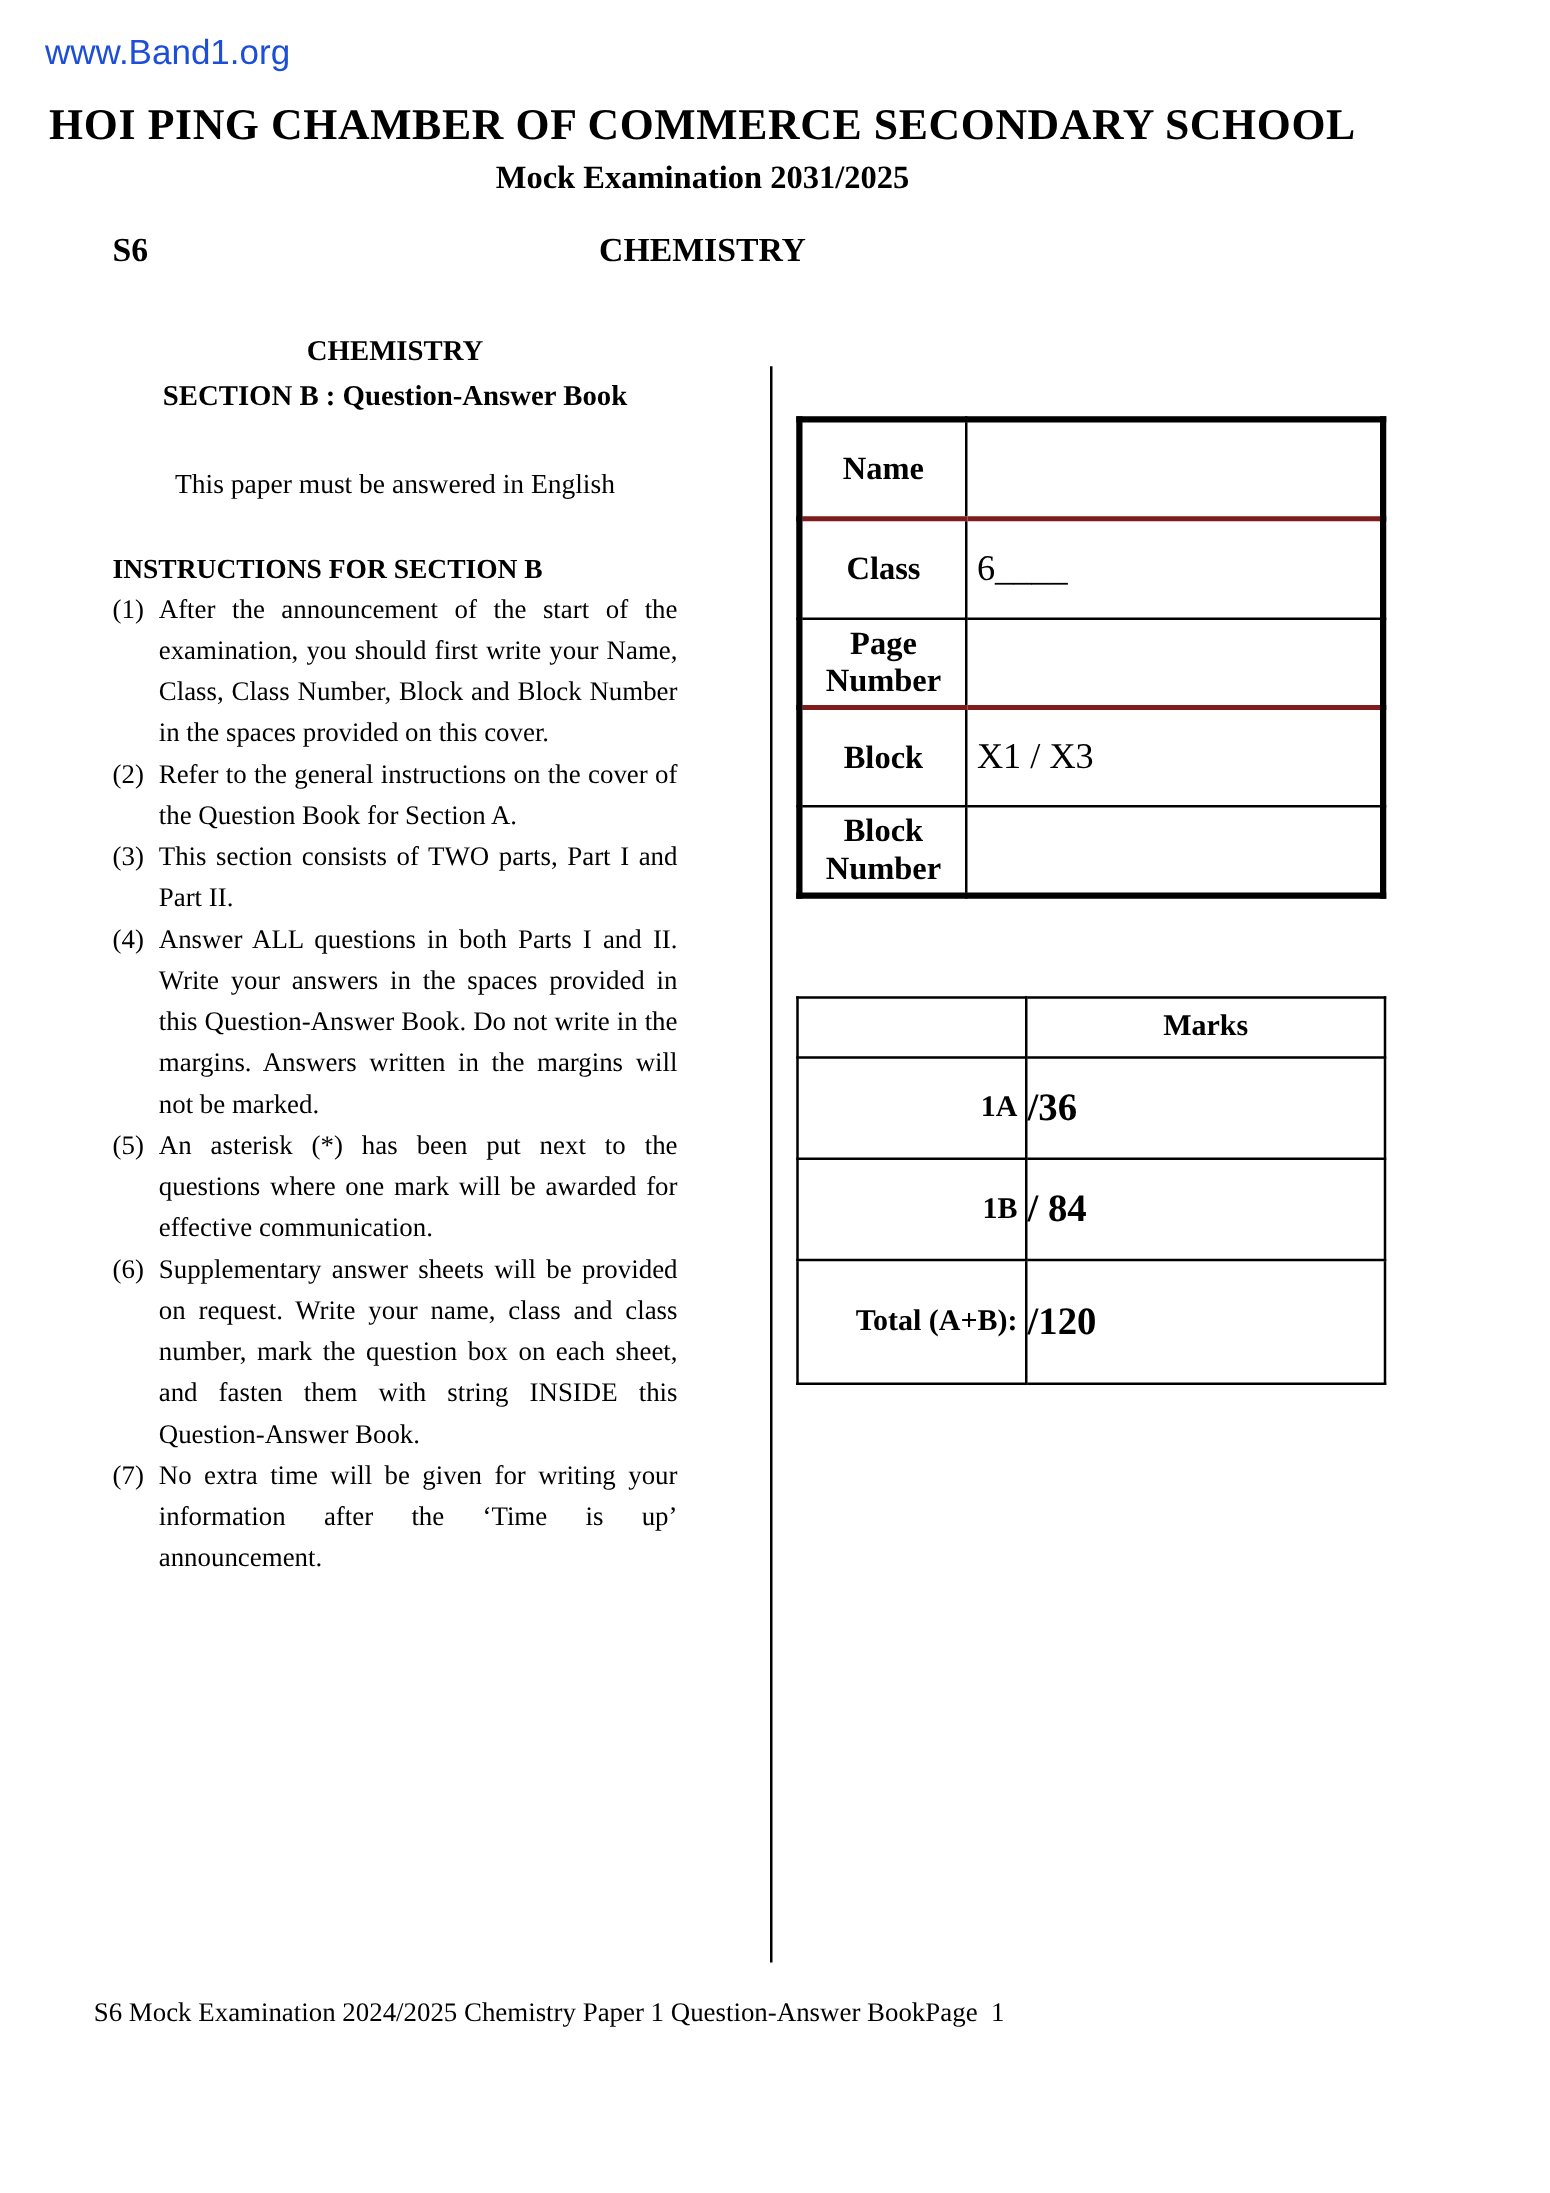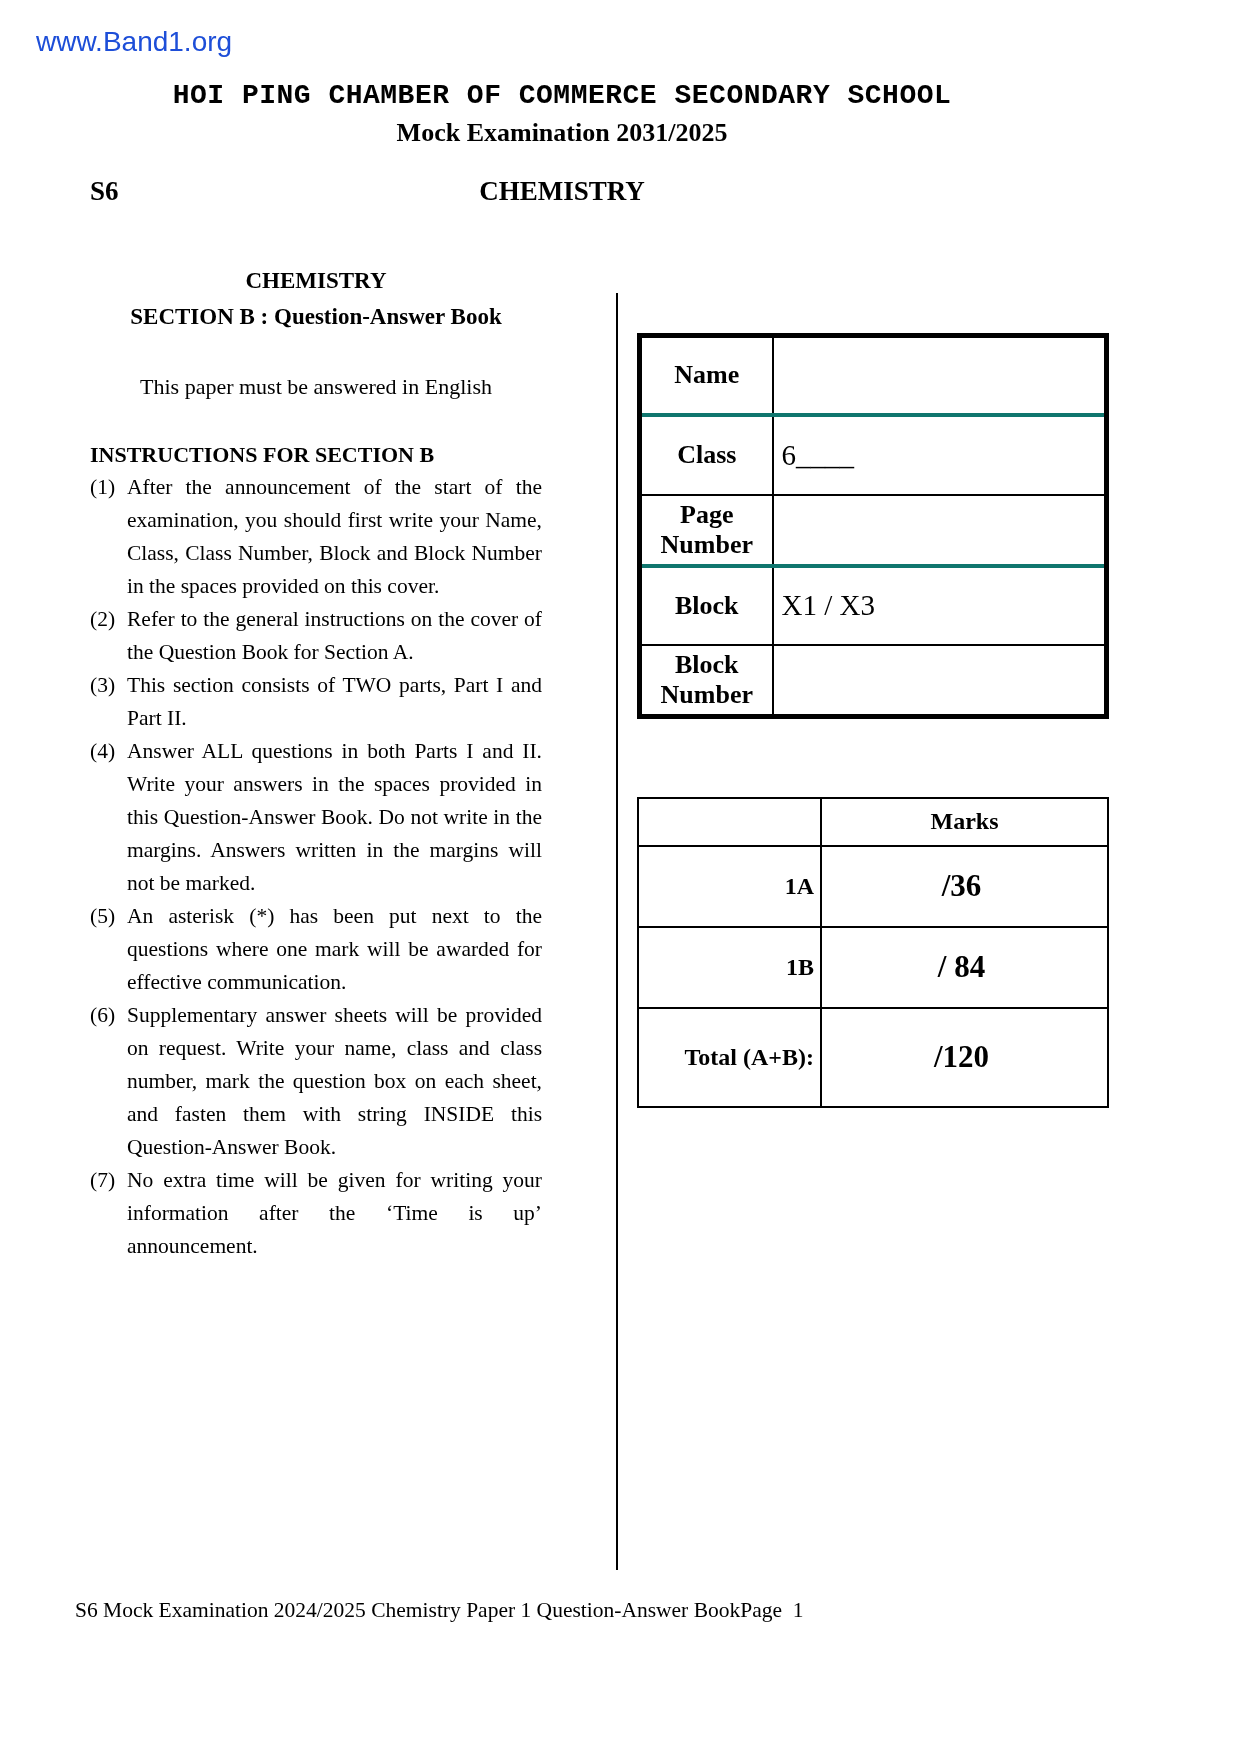--- a/index.html
+++ b/index.html
@@ -19,21 +19,21 @@
     font-family: "Liberation Sans", sans-serif;
     font-size: 28px;
     color: #1d4ed8;
   }
   .header-block {
     position: absolute;
     left: 0; top: 80px;
     width: 1124px;
     text-align: center;
   }
-  .school-name { font-size: 28px; font-weight: bold; letter-spacing: 0.5px; font-family: Liberation Mono, monospace; }
+  .school-name { font-size: 35px; font-weight: bold; letter-spacing: 0.5px; }
   .exam-title  { font-size: 26px; font-weight: bold; margin-top: 7px; }
   .subject-line { position: relative; margin-top: 28px; }
   .form-level {
     position: absolute; left: 90px; top: 0;
     font-size: 27px; font-weight: bold;
     text-align: left;
   }
   .subject-title { font-size: 27px; font-weight: bold; }
 
   .left-col {
@@ -78,21 +78,21 @@
 
   .right-col {
     position: absolute;
     left: 637px; top: 333px;
     width: 472px;
   }
   table { border-collapse: collapse; table-layout: fixed; width: 100%; }
 
   .info-table { border: 5px solid #000; }
   .info-table td { border: 2px solid #000; vertical-align: middle; }
-  .info-table tr.thick-bottom td { border-bottom: 4px solid #0f766e; }
+  .info-table tr.thick-bottom td { border-bottom: 4px solid #7f1d1d; }
   .info-table .label-cell {
     width: 133px;
     text-align: center;
     font-weight: bold;
     font-size: 26px;
     line-height: 30px;
     padding: 4px 2px;
   }
   .info-table .value-cell {
     text-align: left;
@@ -112,21 +112,21 @@
   .marks-header-cell {
     text-align: center; font-weight: bold; font-size: 24px;
   }
   .marks-row { height: 81px; }
   .marks-row-total { height: 99px; }
   .mt-label {
     text-align: right; font-weight: bold; font-size: 24px;
     padding-right: 6px;
   }
   .mt-value {
-    text-align: center; font-weight: bold; font-size: 31px;
+    text-align: left; font-weight: bold; font-size: 31px;
     padding-right: 6px;
   }
 
   .footer {
     position: absolute;
     left: 75px; top: 1598px;
     width: 1010px;
     display: flex;
     font-size: 21.5px;
   }

